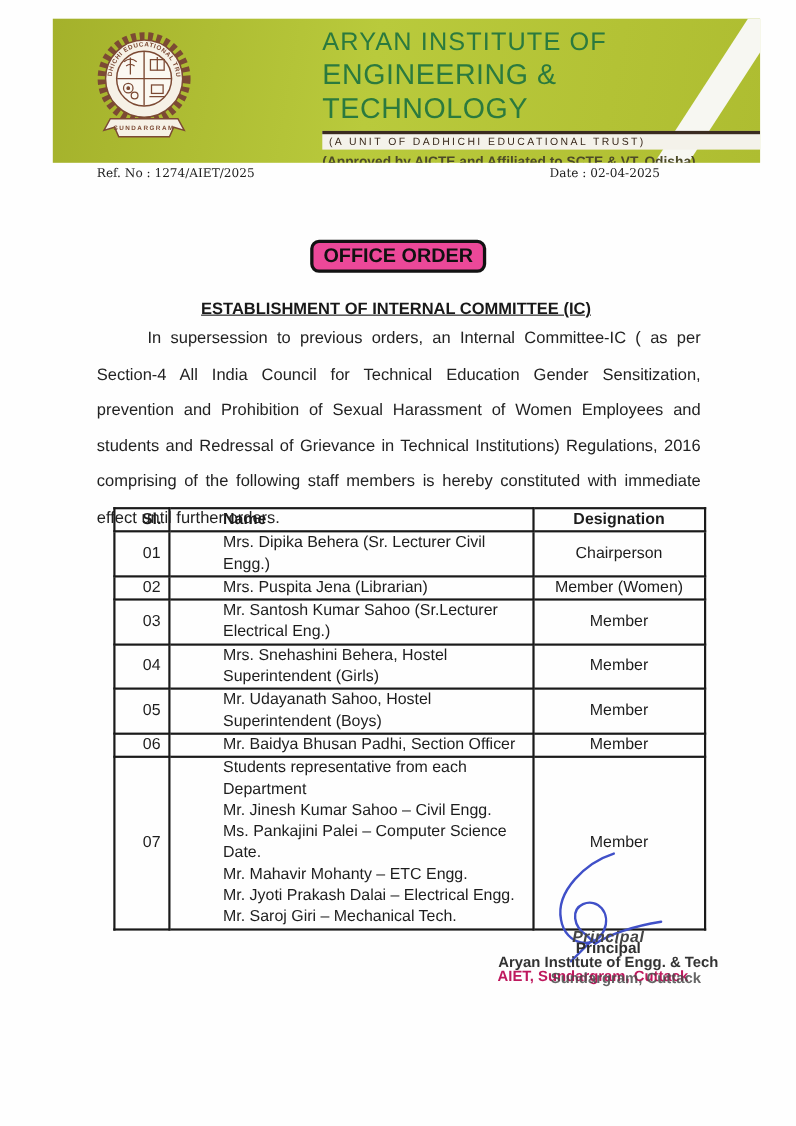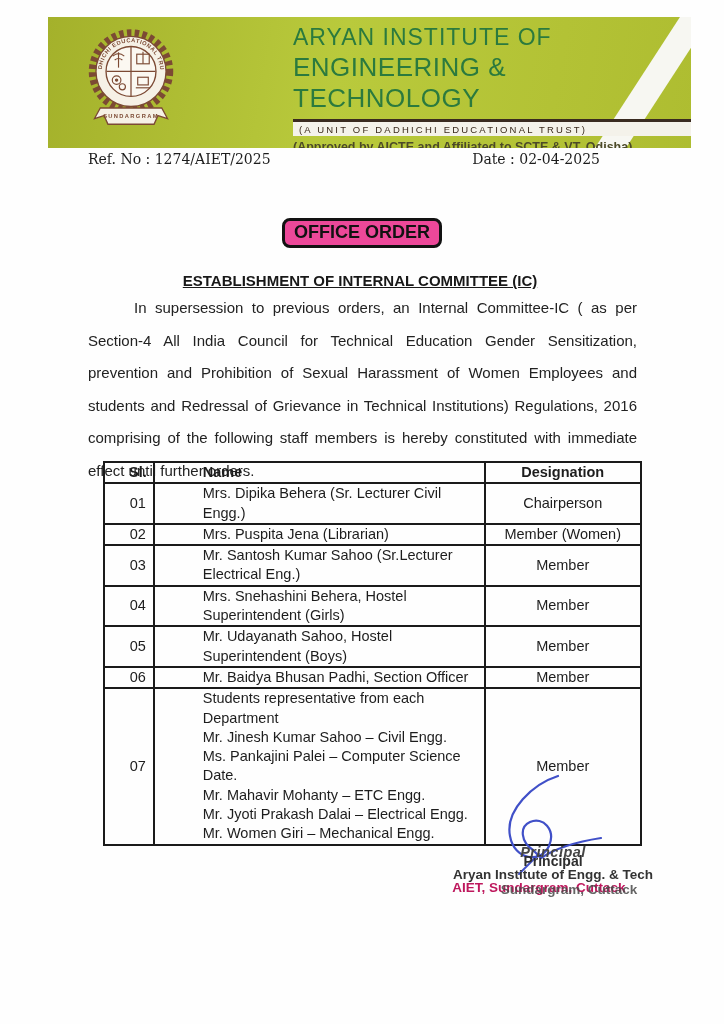--- a/index.html
+++ b/index.html
@@ -47,21 +47,21 @@
   }
   .approval-line {
     margin-top: 4px; font-size: 12.5px; font-weight: bold;
     color: #4c4a28;
   }
 
   
   .ref-row {
     position: absolute; left: 88px; top: 151px; width: 512px;
     font-family: "DejaVu Serif", serif;
-    font-size: 14px; color: #1c1c1c;
+    font-size: 11px; color: #1c1c1c;
     display: flex; justify-content: space-between;
   }
 
   
   .title-box-row { position: absolute; left: 0; top: 218px; width: 724px; text-align: center; }
   .title-box {
     display: inline-block;
     border: 3px solid #121212; border-radius: 8px;
     background: #ec4899;
     padding: 1px 9px 2px 9px;
@@ -240,21 +240,21 @@
         <td class="col-des">Member</td>
       </tr>
       <tr>
         <td class="col-sl">07</td>
         <td class="col-name multiline">
           <div>Students representative from each Department</div>
           <div>Mr. Jinesh Kumar Sahoo – Civil Engg.</div>
           <div>Ms. Pankajini Palei – Computer Science Date.</div>
           <div>Mr. Mahavir Mohanty – ETC Engg.</div>
           <div>Mr. Jyoti Prakash Dalai – Electrical Engg.</div>
-          <div>Mr. Women Giri – Mechanical Engg.</div>
+          <div>Mr. Saroj Giri – Mechanical Tech.</div>
         </td>
         <td class="col-des">Member</td>
       </tr>
     </tbody>
       </table>
   </div>
 
 
   <div class="sig-area">
     <svg class="sig-svg" width="180" height="120" viewBox="0 0 180 120">

